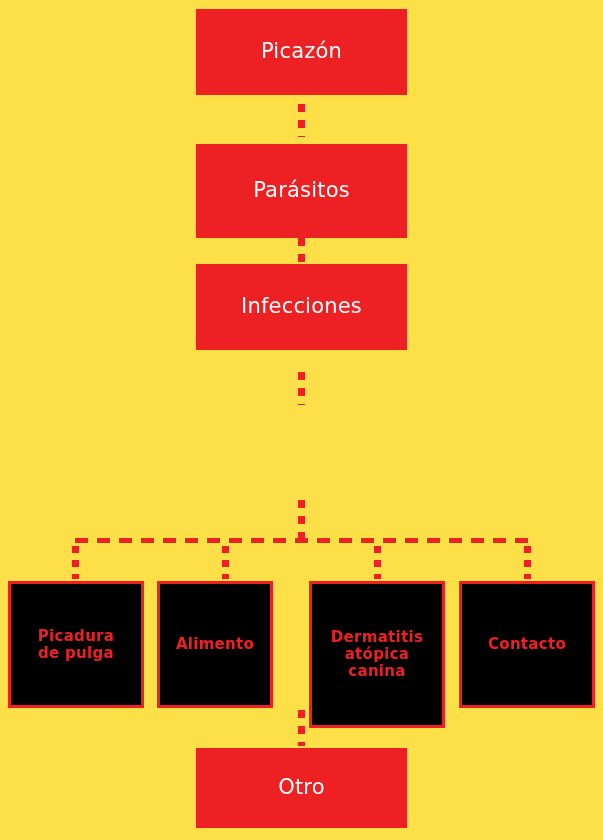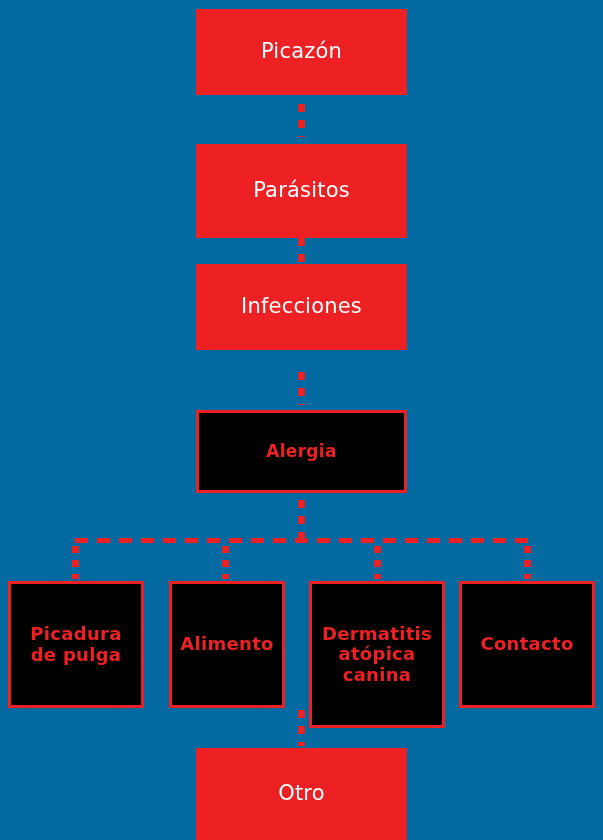--- a/index.html
+++ b/index.html
@@ -7,21 +7,21 @@
     padding: 0;
     background: #000000;
   }
   body {
     font-family: "DejaVu Sans", sans-serif;
   }
   #diagram {
     position: relative;
     width: 603px;
     height: 840px;
-    background: #0369a1;
+    background: #fde047;
     overflow: hidden;
   }
 
   
   .node {
     position: absolute;
     box-sizing: border-box;
     display: flex;
     align-items: center;
     justify-content: center;
@@ -37,40 +37,40 @@
   }
   .node-outline {
     background: #000000;
     border: 3px solid #ED2024;
     color: #ED2024;
     font-weight: 700;
     font-size: 17px;
     letter-spacing: 0.3px;
   }
   .node-outline.small {
-    font-size: 18px;
+    font-size: 15px;
   }
   .node-label {
     display: block;
     white-space: pre-line;
     padding: 0 6px;
   }
 
   
   #node-picazon     { left: 196px; top: 9px;   width: 211px; height: 86px; }
   #node-parasitos   { left: 196px; top: 144px; width: 211px; height: 94px; }
   #node-infecciones { left: 196px; top: 264px; width: 211px; height: 86px; }
   #node-alergia     { left: 196px; top: 410px; width: 211px; height: 83px; }
 
   #node-picadura    { left: 8px;   top: 581px; width: 136px; height: 127px; }
-  #node-alimento    { left: 157px; top: 581px; width: 116px; height: 127px; margin-left: 12px; }
+  #node-alimento    { left: 157px; top: 581px; width: 116px; height: 127px; }
   #node-dermatitis  { left: 309px; top: 581px; width: 136px; height: 147px; }
   #node-contacto    { left: 459px; top: 581px; width: 136px; height: 127px; }
 
-  #node-otro        { left: 196px; top: 748px; width: 211px; height: 92px; }
+  #node-otro        { left: 196px; top: 748px; width: 211px; height: 80px; }
 
   
   .conn-v {
     position: absolute;
     width: 7px;
     background-image: linear-gradient(to bottom, #ED2024 0 50%, rgba(0,0,0,0) 50% 100%);
     background-size: 7px 16px;
     background-repeat: repeat-y;
   }
   .conn-v.tight {
@@ -119,23 +119,20 @@
   </div>
 
   <div class="conn-v" id="conn-parasitos-infecciones"></div>
 
   <div class="node node-filled" id="node-infecciones">
     <span class="node-label">Infecciones</span>
   </div>
 
   <div class="conn-v" id="conn-infecciones-alergia"></div>
 
-  <div class="node node-outline" id="node-alergia">
-    <span class="node-label">Alergia</span>
-  </div>
 
   <div class="conn-v" id="conn-alergia-bus"></div>
 
   <div class="conn-h" id="conn-bus"></div>
 
   <div class="conn-v conn-drop tight" id="conn-drop-picadura"></div>
   <div class="conn-v conn-drop tight" id="conn-drop-alimento"></div>
   <div class="conn-v conn-drop tight" id="conn-drop-dermatitis"></div>
   <div class="conn-v conn-drop tight" id="conn-drop-contacto"></div>
 

